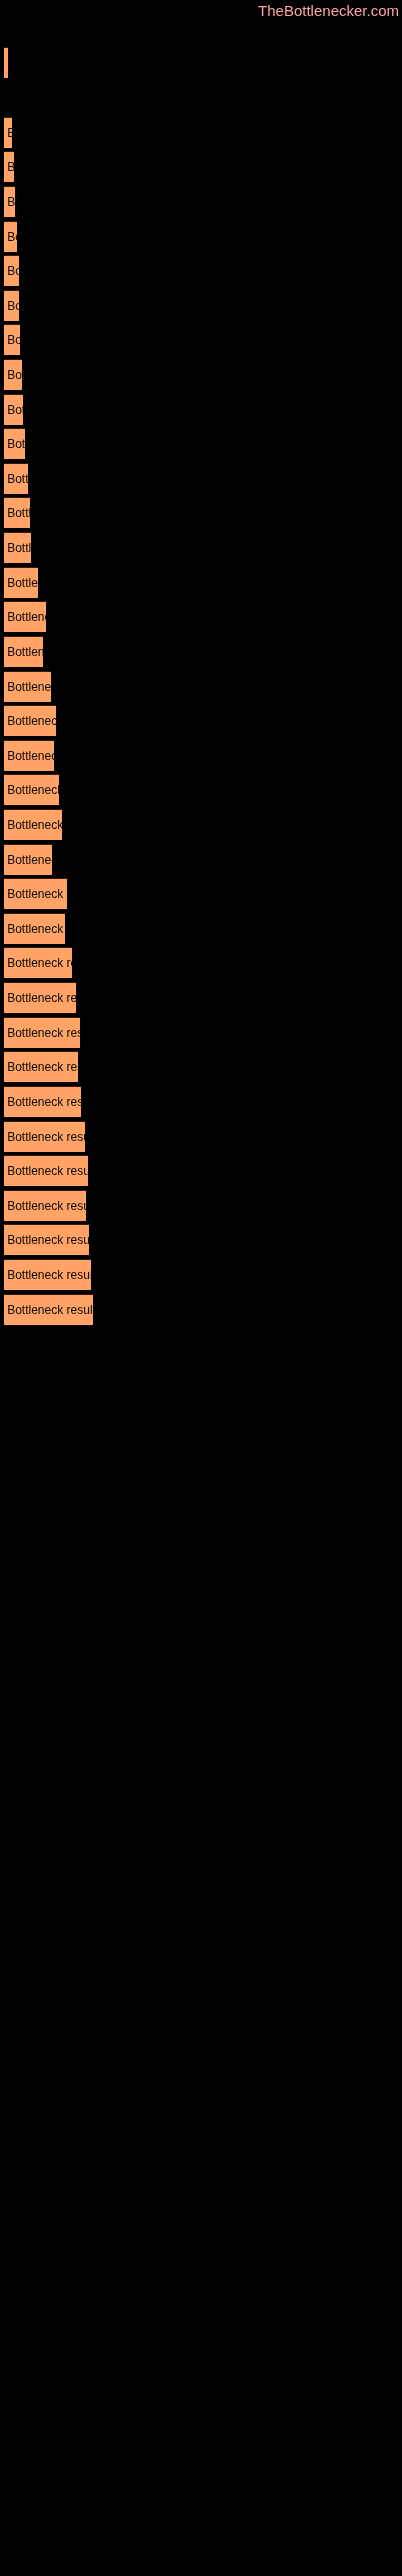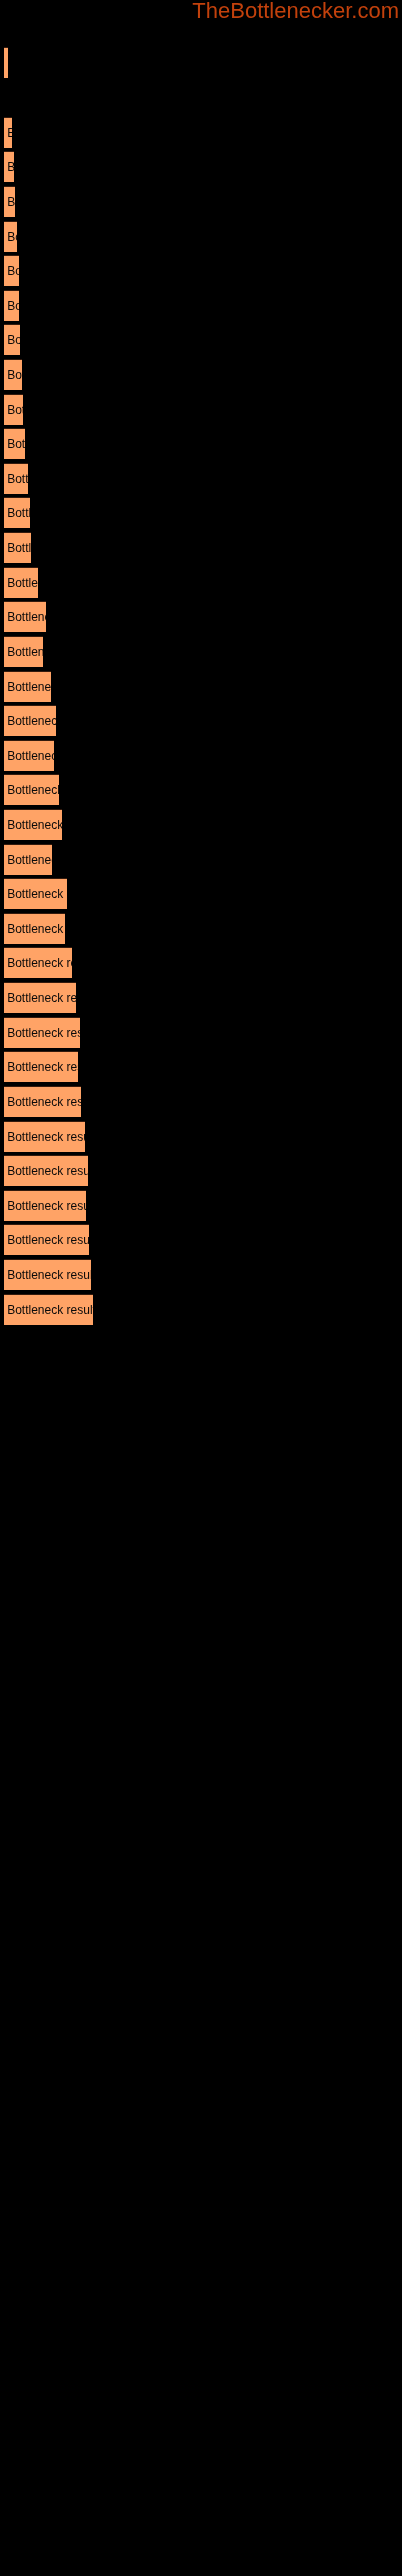--- a/index.html
+++ b/index.html
@@ -12,22 +12,22 @@
     height: 2576px;
     position: relative;
     overflow: hidden;
     font-family: "Liberation Sans", sans-serif;
   }
 
   .watermark {
     position: absolute;
     top: 0px;
     right: 4px;
-    font-size: 22px;
-    color: #c2410c;
+    font-size: 15px;
+    color: #fca5a5;
     letter-spacing: 0px;
     line-height: 21px;
     white-space: nowrap;
     user-select: none;
   }
 
   .chart {
     position: absolute;
     left: 0;
     top: 0;

